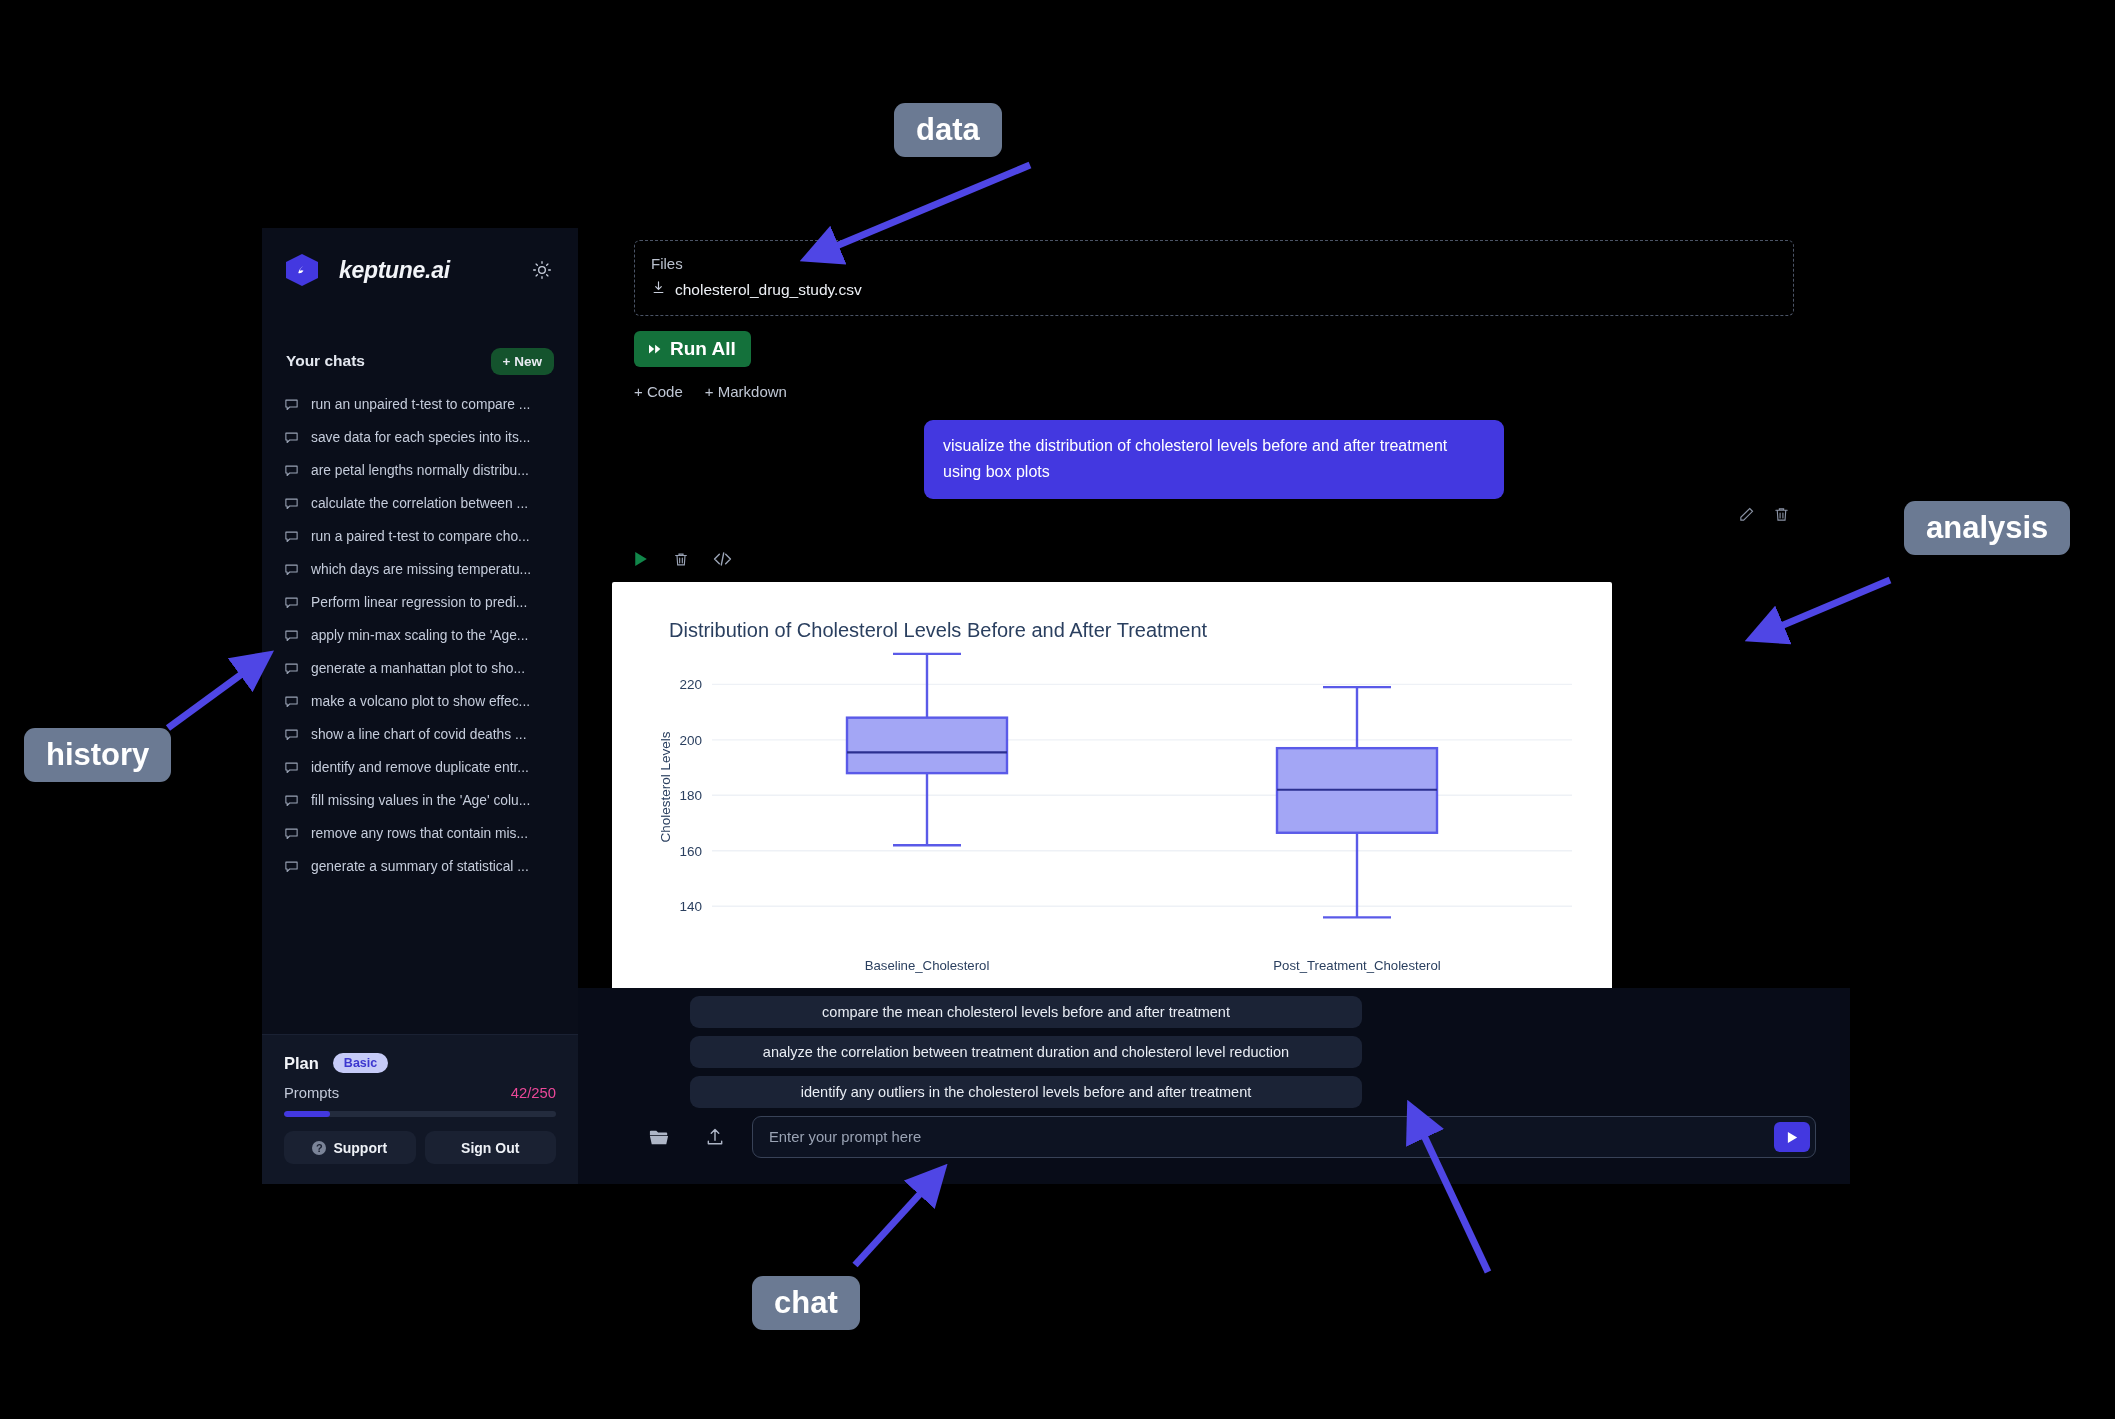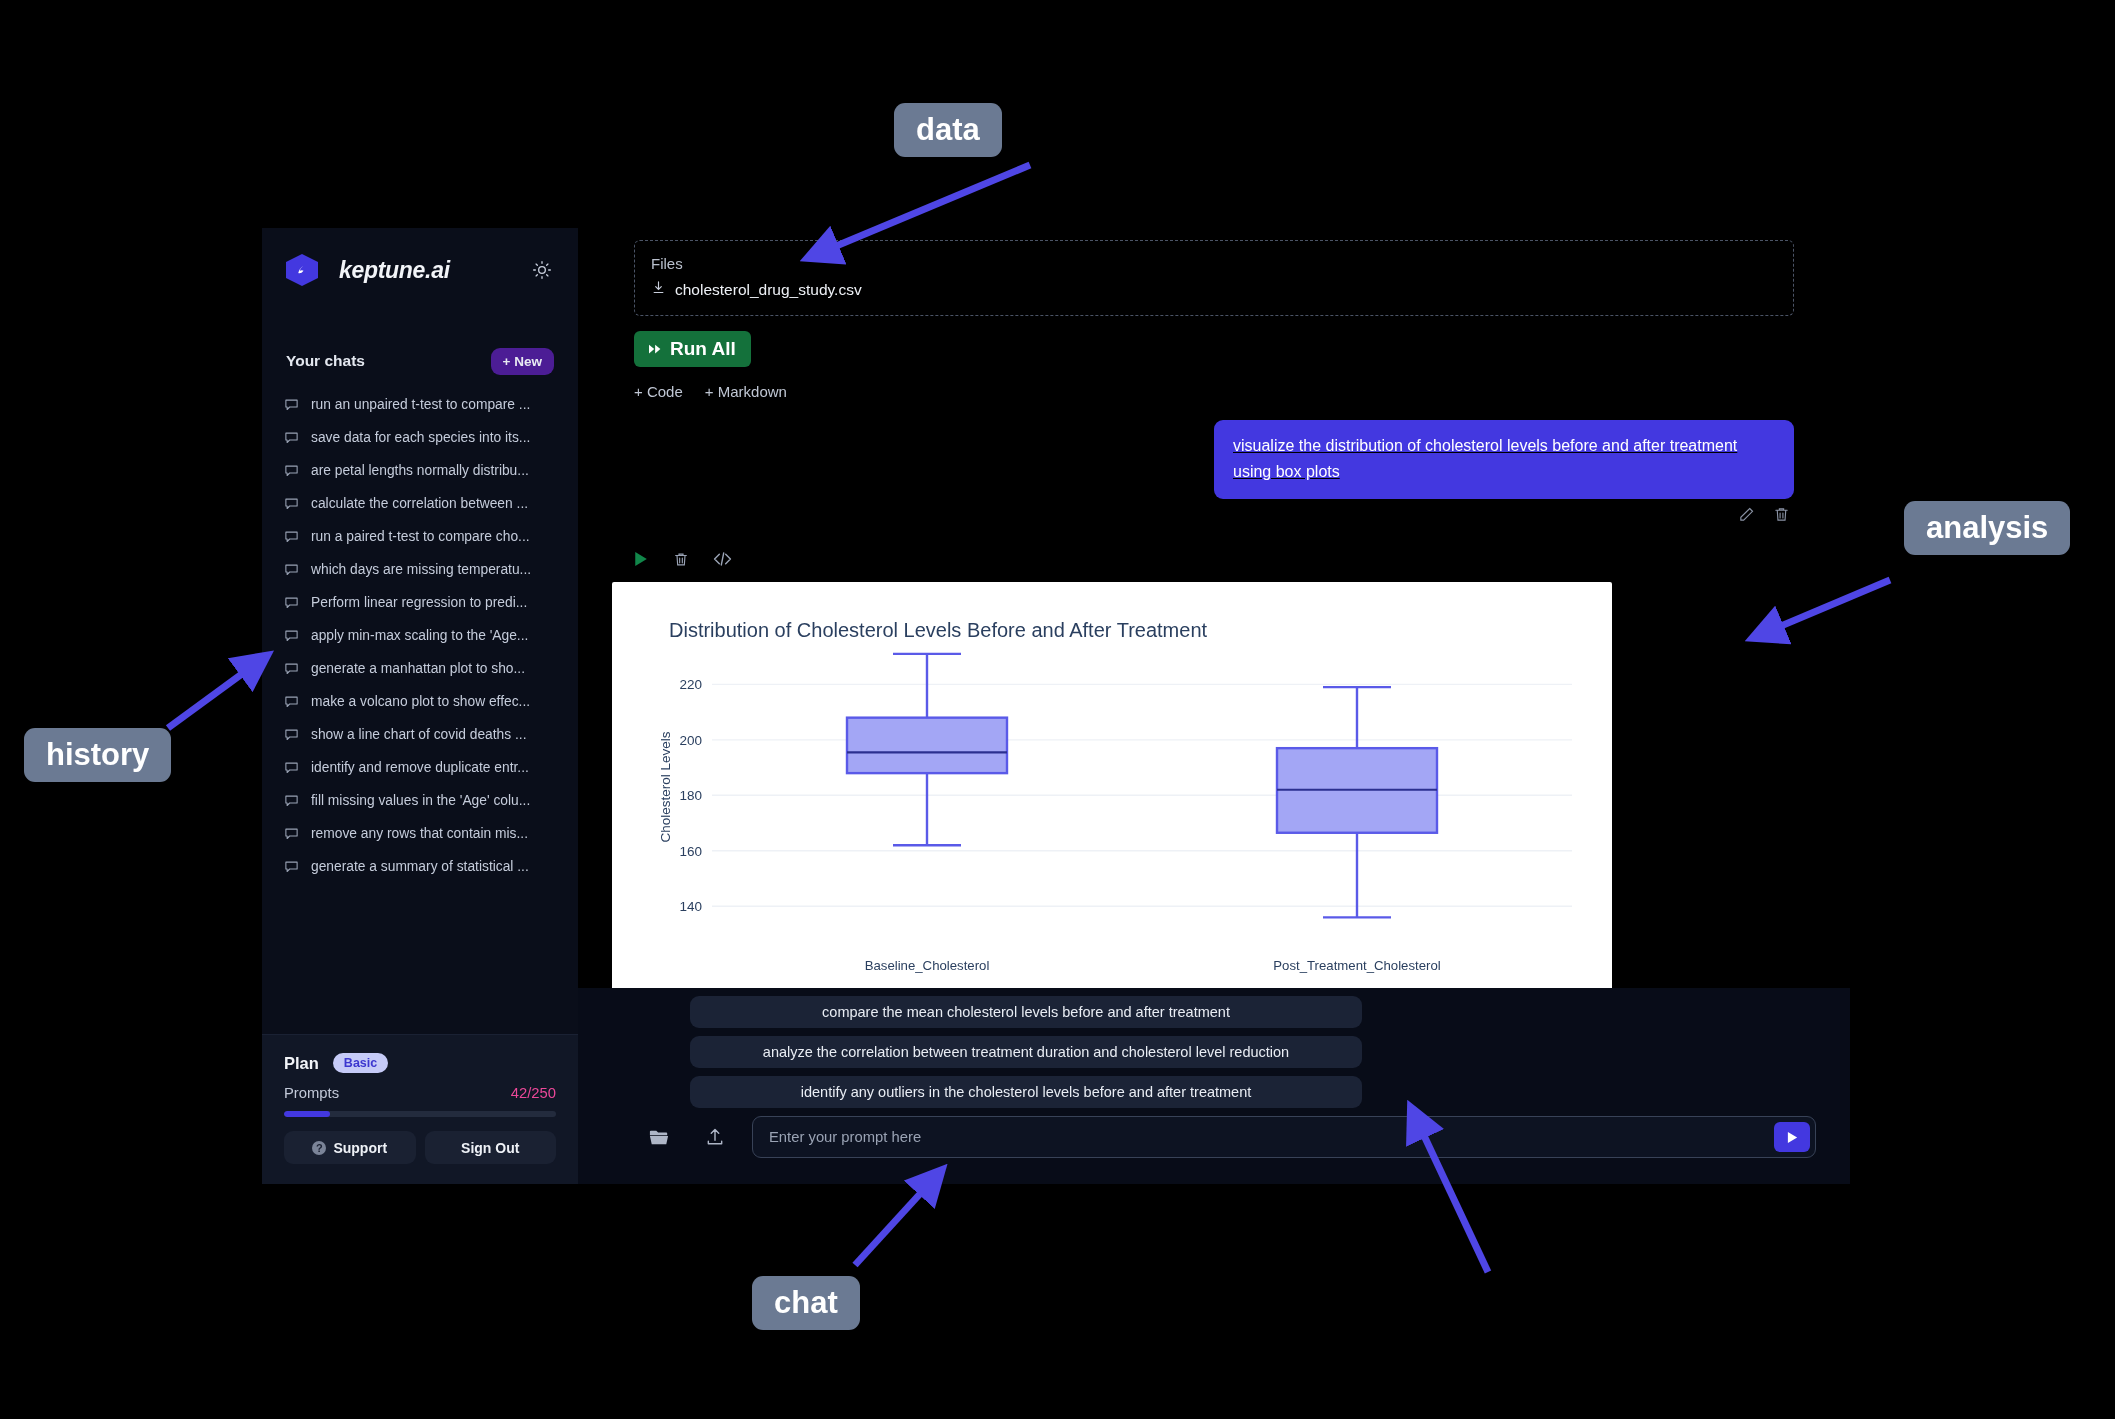--- a/index.html
+++ b/index.html
@@ -38,21 +38,21 @@
     margin-left: auto; color: #c9cfdd; width: 24px; height: 24px;
     display: flex; align-items: center; justify-content: center;
   }
 
   .chats-header {
     display: flex; align-items: center;
     padding: 0 24px; margin-top: 56px; height: 30px;
   }
   .chats-title { color: #e3e7ef; font-size: 15.5px; font-weight: bold; }
   .new-btn {
-    margin-left: auto; background: #4c1d95; color: #e8ebf2;
+    margin-left: auto; background: #14532d; color: #e8ebf2;
     font-size: 13.5px; font-weight: bold;
     padding: 6px 12px; border-radius: 9px; white-space: nowrap;
   }
 
   .chat-list { margin-top: 12px; padding: 0 10px; flex: 1 1 auto; overflow: hidden; }
   .chat-item {
     display: flex; align-items: center; gap: 12px;
     padding: 7px 12px; border-radius: 8px; height: 33px;
   }
   .chat-item .bubble-icon { flex: none; color: #9aa3b5; width: 15px; height: 15px; }
@@ -114,21 +114,21 @@
 
   .run-all {
     margin-top: 15px; display: inline-flex; align-items: center; gap: 7px;
     background: #14713b; color: #ffffff;
     font-size: 19px; font-weight: bold;
     padding: 7px 15px; border-radius: 6px;
   }
   .add-row { margin-top: 16px; display: flex; gap: 22px; }
   .add-link { color: #c0c7d4; font-size: 15px; }
 
-  .user-bubble-wrap { margin-top: 20px; display: flex; justify-content: flex-end; text-decoration: underline; }
+  .user-bubble-wrap { margin-top: 20px; display: flex; justify-content: center; }
   .user-bubble {
     background: #4338e0; color: #ffffff;
     font-size: 16px; line-height: 1.65;
     padding: 13px 19px; border-radius: 9px;
     max-width: 580px;
   }
   .bubble-actions {
     display: flex; justify-content: flex-end; gap: 18px;
     margin-top: 7px; color: #8a93a5; padding-right: 4px;
   }

